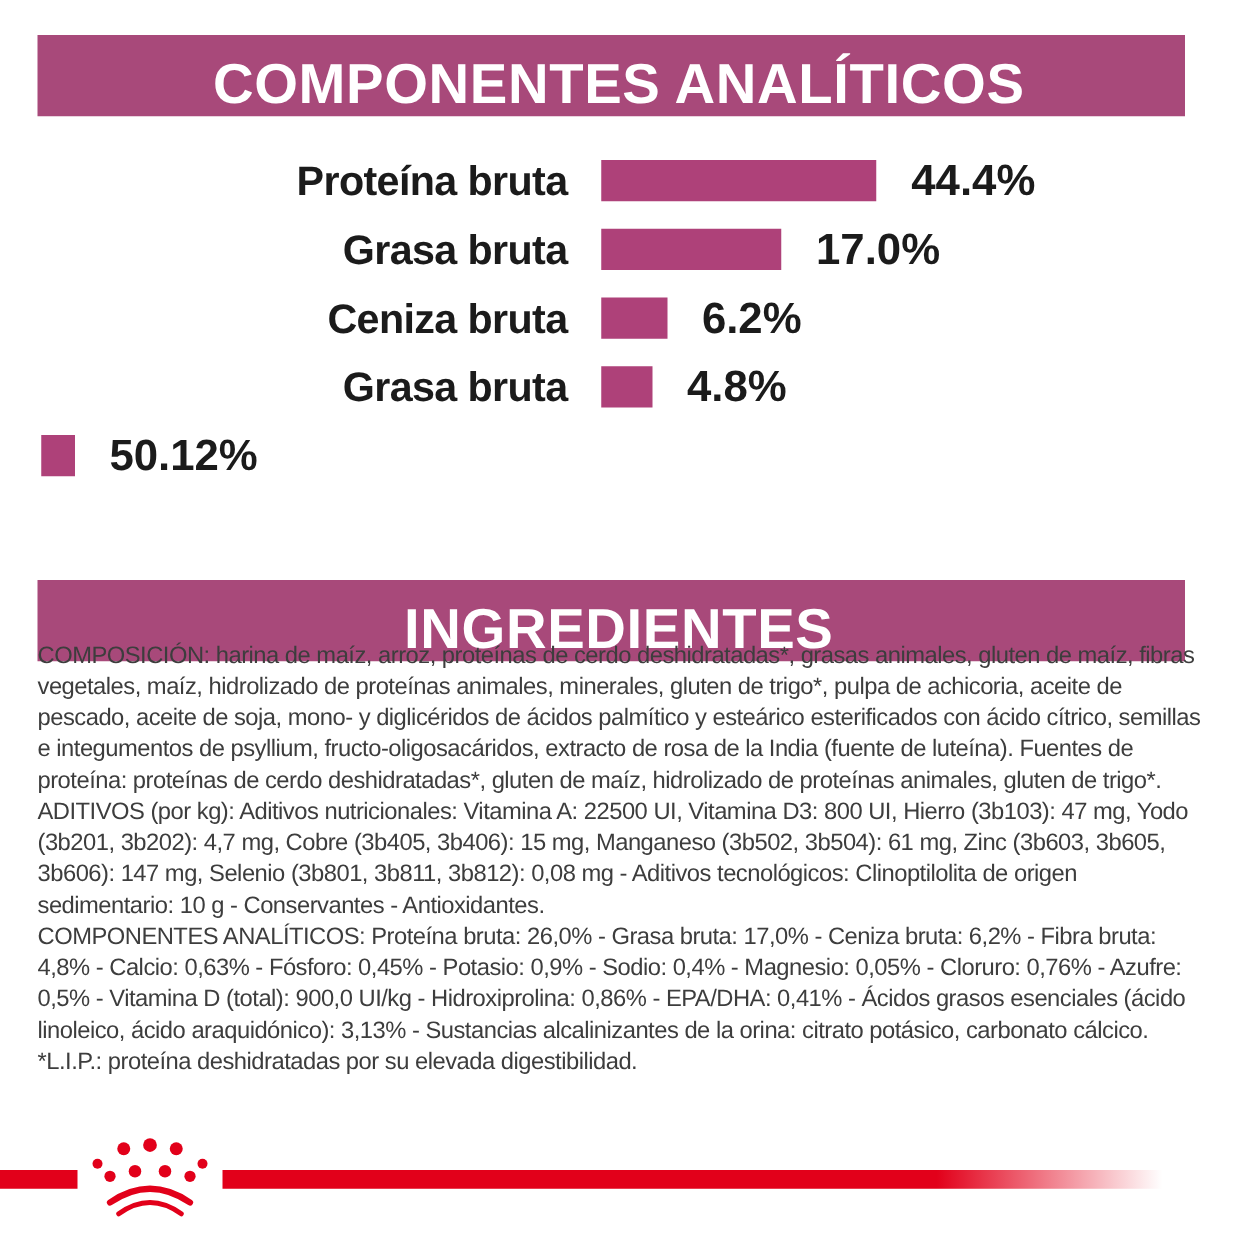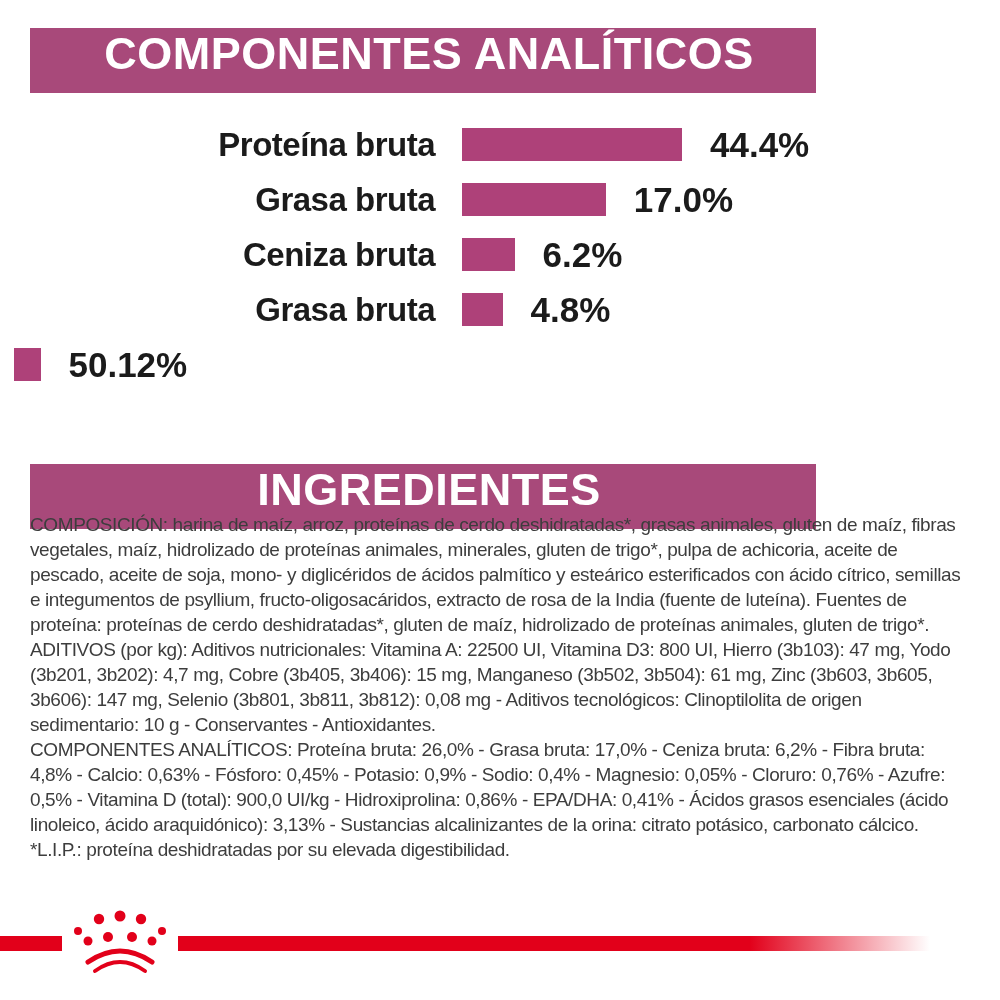--- a/index.html
+++ b/index.html
@@ -14,41 +14,41 @@
   body{
     position:relative;
     width:1000px;height:1000px;
     background:#ffffff;
     font-family:"Liberation Sans", sans-serif;
     overflow:hidden;
   }
   .band{
     position:absolute;
     left:30px;
-    width:786px;
+    width:918px;
     height:65px;
     background:var(--header-bg);
     display:flex;
-    align-items:flex-start;
+    align-items:flex-end;
     justify-content:center;
     padding-left:12px;
   }
   .band h1{
     color:#ffffff;
     font-size:45px;
     font-weight:bold;
     letter-spacing:0.5px;
     white-space:nowrap;
   }
   #band-analytical{top:28px;}
   #band-ingredients{top:430px;margin-top:34px;}
 
   #chart{
     position:absolute;
-    left:14px;
+    left:33px;
     top:117px;
     width:938px;
   }
   .chart-row{
     display:flex;
     align-items:center;
     height:55px;
   }
   .chart-label{
     width:448px;

